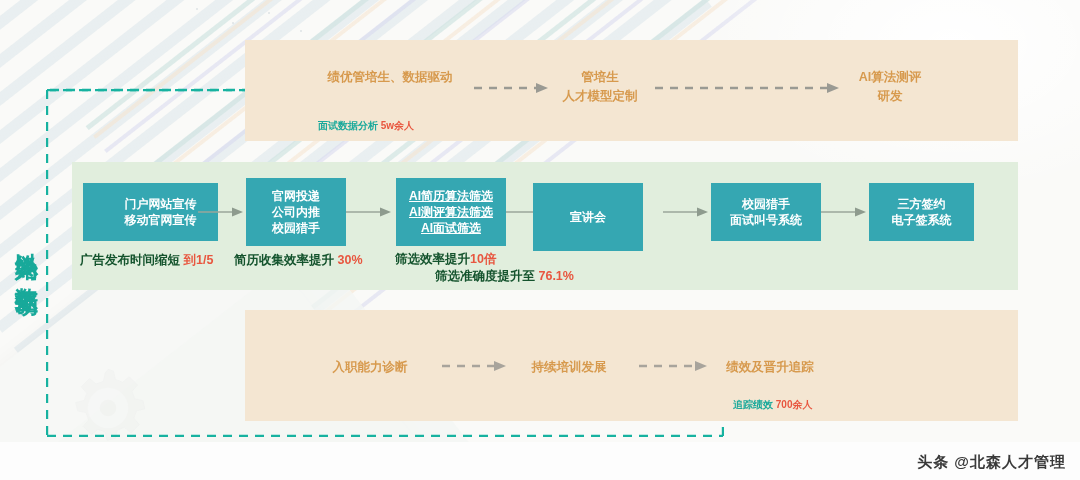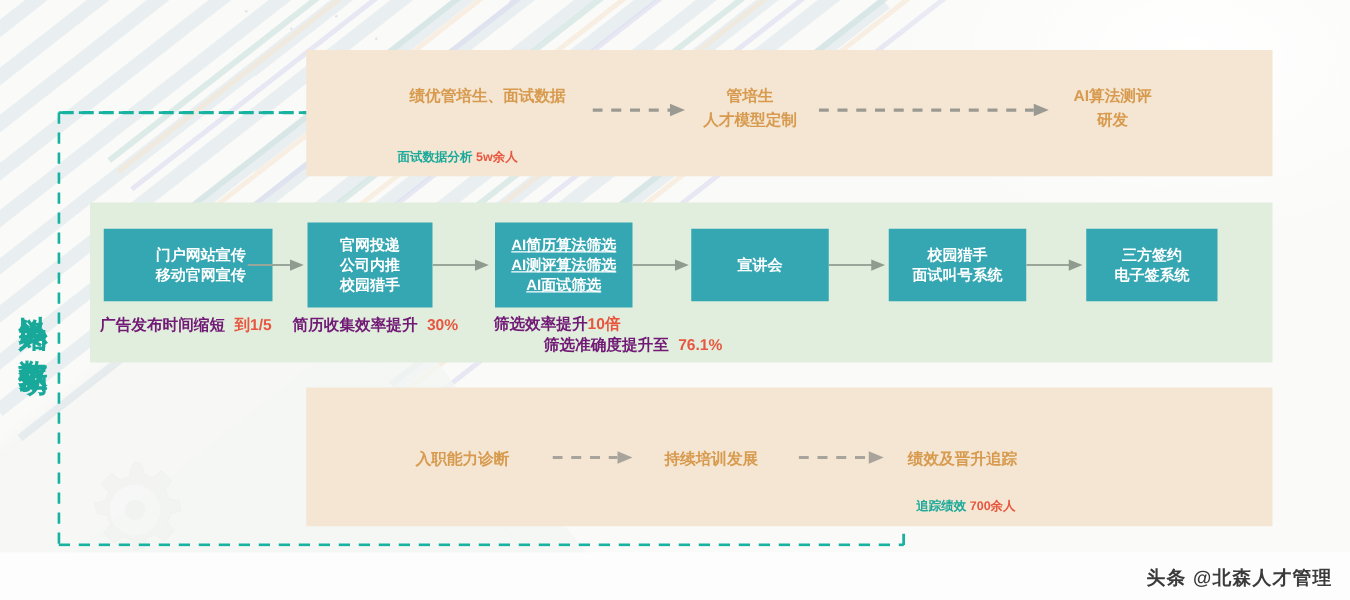--- a/index.html
+++ b/index.html
@@ -96,21 +96,21 @@
   
   .node{
     position:absolute;background:#35a7b2;color:#ffffff;
     display:flex;align-items:center;justify-content:center;text-align:center;
     font-size:12px;line-height:16px;font-weight:600;
   }
   .connector{position:absolute;height:12px;}
   .cap{
     position:absolute;font-size:12.5px;line-height:17px;white-space:nowrap;font-weight:600;
   }
-  .cap .t{color:#701a75;font-weight:600;font-family:Liberation Mono, monospace;}
+  .cap .t{color:#14532d;font-weight:600;}
   .cap .r{color:#e8563f;font-weight:700;}
 
   
   #watermark{
     position:absolute;right:14px;bottom:8px;
     font-size:15px;font-weight:700;color:#3a3a3a;letter-spacing:1px;
     text-shadow:0 1px 0 rgba(255,255,255,.85);
     white-space:nowrap;
   }
   #bottom-strip{position:absolute;left:0;bottom:0;width:1080px;height:38px;background:#fdfdfd;}
@@ -148,21 +148,21 @@
 <svg id="entry-arrow" viewBox="0 0 280 24">
   <path d="M2 12 L262 12" fill="none" stroke="#17b2a0" stroke-width="2.6" stroke-dasharray="9 7"></path>
   <path d="M258 5 L274 12 L258 19 Z" fill="#17b2a0"></path>
 </svg>
 
 <div id="slogan">以终为始 数据驱动</div>
 
 <div class="band" id="band-top"></div>
 
 <div class="flow-label" style="left:300px;top:68px;width:180px;">
-  <div>绩优管培生、面试数据</div>
+  <div>绩优管培生、数据驱动</div>
 </div>
 
 <svg class="dashline" style="left:474px;top:81px;width:80px;" viewBox="0 0 80 14">
   <path d="M0 7 L62 7" fill="none" stroke="#9a9a93" stroke-width="2.6" stroke-dasharray="8 7"></path>
   <path d="M62 2 L74 7 L62 12 Z" fill="#9a9a93"></path>
 </svg>
 
 <div class="flow-label" style="left:540px;top:68px;width:120px;">
   <div>管培生</div>
   <div>人才模型定制</div>
@@ -213,21 +213,21 @@
     <div>AI简历算法筛选</div>
     <div>AI测评算法筛选</div>
     <div>AI面试筛选</div>
   </div>
 </div>
 <svg class="connector" style="left:506px;top:206px;width:48px;" viewBox="0 0 48 12">
   <path d="M0 6 L36 6" fill="none" stroke="#9aa69a" stroke-width="1.6"></path>
   <path d="M34 1.5 L45 6 L34 10.5 Z" fill="#8e9b8e"></path>
 </svg>
 
-<div class="node" style="left:553px;top:183px;width:110px;height:58px;">
+<div class="node" style="left:533px;top:183px;width:110px;height:68px;">
   <div>
     <div>宣讲会</div>
   </div>
 </div>
 <svg class="connector" style="left:663px;top:206px;width:48px;" viewBox="0 0 48 12">
   <path d="M0 6 L36 6" fill="none" stroke="#9aa69a" stroke-width="1.6"></path>
   <path d="M34 1.5 L45 6 L34 10.5 Z" fill="#8e9b8e"></path>
 </svg>
 
 <div class="node" style="left:711px;top:183px;width:110px;height:58px;">

